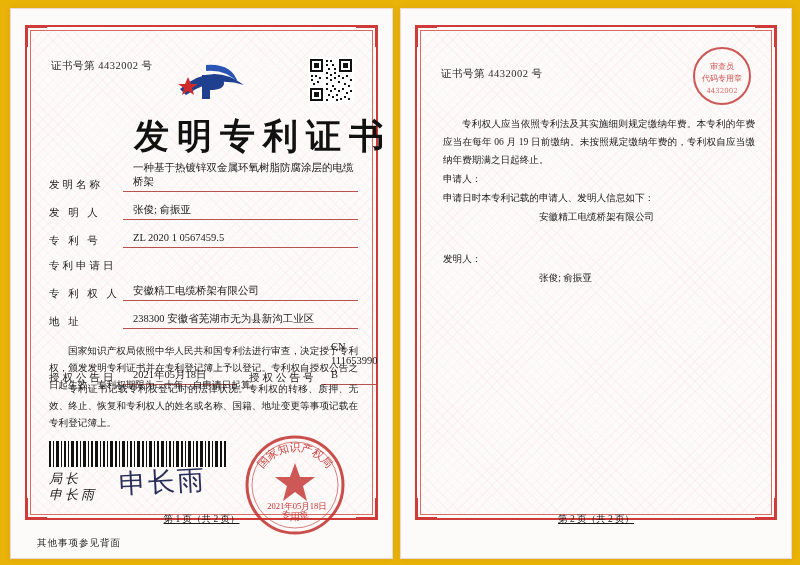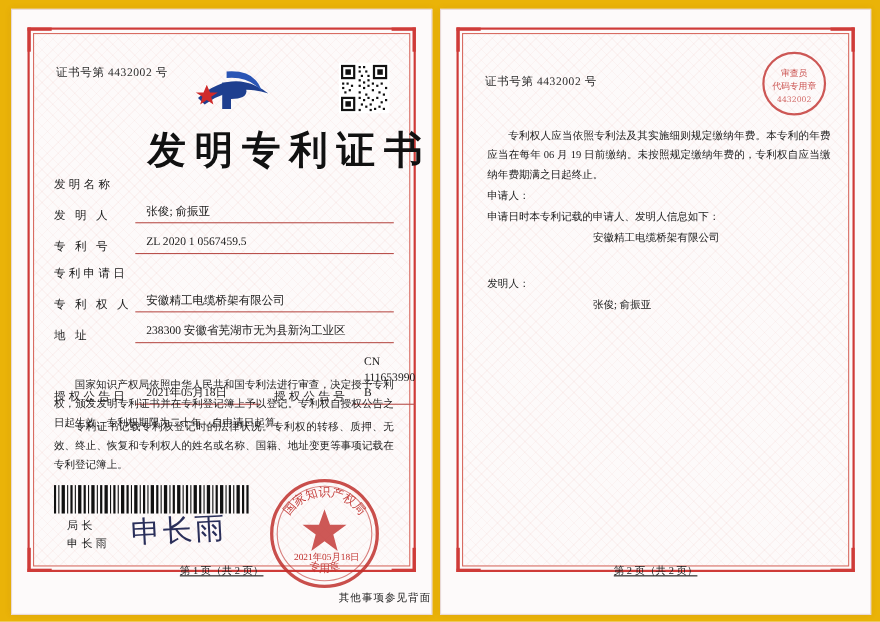--- a/index.html
+++ b/index.html
@@ -109,43 +109,43 @@
     text-align:justify;
     text-indent:19px;
   }
   .para.p1{top:334px;}
   .para.p2{top:372px;}
 
   .barcode{
     position:absolute;left:38px;top:432px;width:178px;height:26px;
   }
   .sign-label{
-    position:absolute;left:50px;top:462px;
-    font-size:10px;line-height:16px;color:#1b1b1b;letter-spacing:3px;
+    position:absolute;left:38px;top:462px;
+    font-size:13px;line-height:16px;color:#1b1b1b;letter-spacing:3px;font-style:italic;
   }
   .signature{
     position:absolute;left:108px;top:455px;
     font-size:27px;color:#2a2f5a;
     font-family:"DejaVu Serif","Liberation Serif",serif;
     transform:rotate(-3deg);
     letter-spacing:2px;
   }
   .stamp{
     position:absolute;left:232px;top:424px;width:104px;height:104px;
   }
   .stamp-date{
     position:absolute;left:236px;top:492px;width:100px;text-align:center;
     font-size:8.5px;color:#c0302d;
   }
   .page-num{
     position:absolute;left:0;right:0;bottom:32px;text-align:center;
     font-size:9.5px;color:#1b1b1b;text-decoration:underline;
   }
   .footnote{
-    position:absolute;left:16px;right:0;bottom:8px;text-align:right;
+    position:absolute;left:16px;right:0;bottom:8px;text-align:left;
     font-size:9.5px;color:#1b1b1b;letter-spacing:1px;padding-left:10px;
   }
 
   
   .r-cert-no{
     position:absolute;left:40px;top:58px;font-size:10.5px;color:#2b2b2b;letter-spacing:0.5px;
   }
   .r-stamp{
     position:absolute;right:38px;top:36px;width:62px;height:62px;
   }
@@ -244,20 +244,21 @@
             <rect x="28" y="42" width="2" height="2"></rect>
         </g>
       </svg>
     </div>
 
     <div class="title">发明专利证书</div>
 
     <div class="fields">
       <div class="field">
         <span class="lab">发明名称</span>
+        <span class="val">一种基于热镀锌双金属环氧树脂防腐涂层的电缆桥架</span>
       </div>
       <div class="field">
         <span class="lab">发 明 人</span>
         <span class="val">张俊; 俞振亚</span>
       </div>
       <div class="field">
         <span class="lab">专 利 号</span>
         <span class="val">ZL 2020 1 0567459.5</span>
       </div>
       <div class="field">

